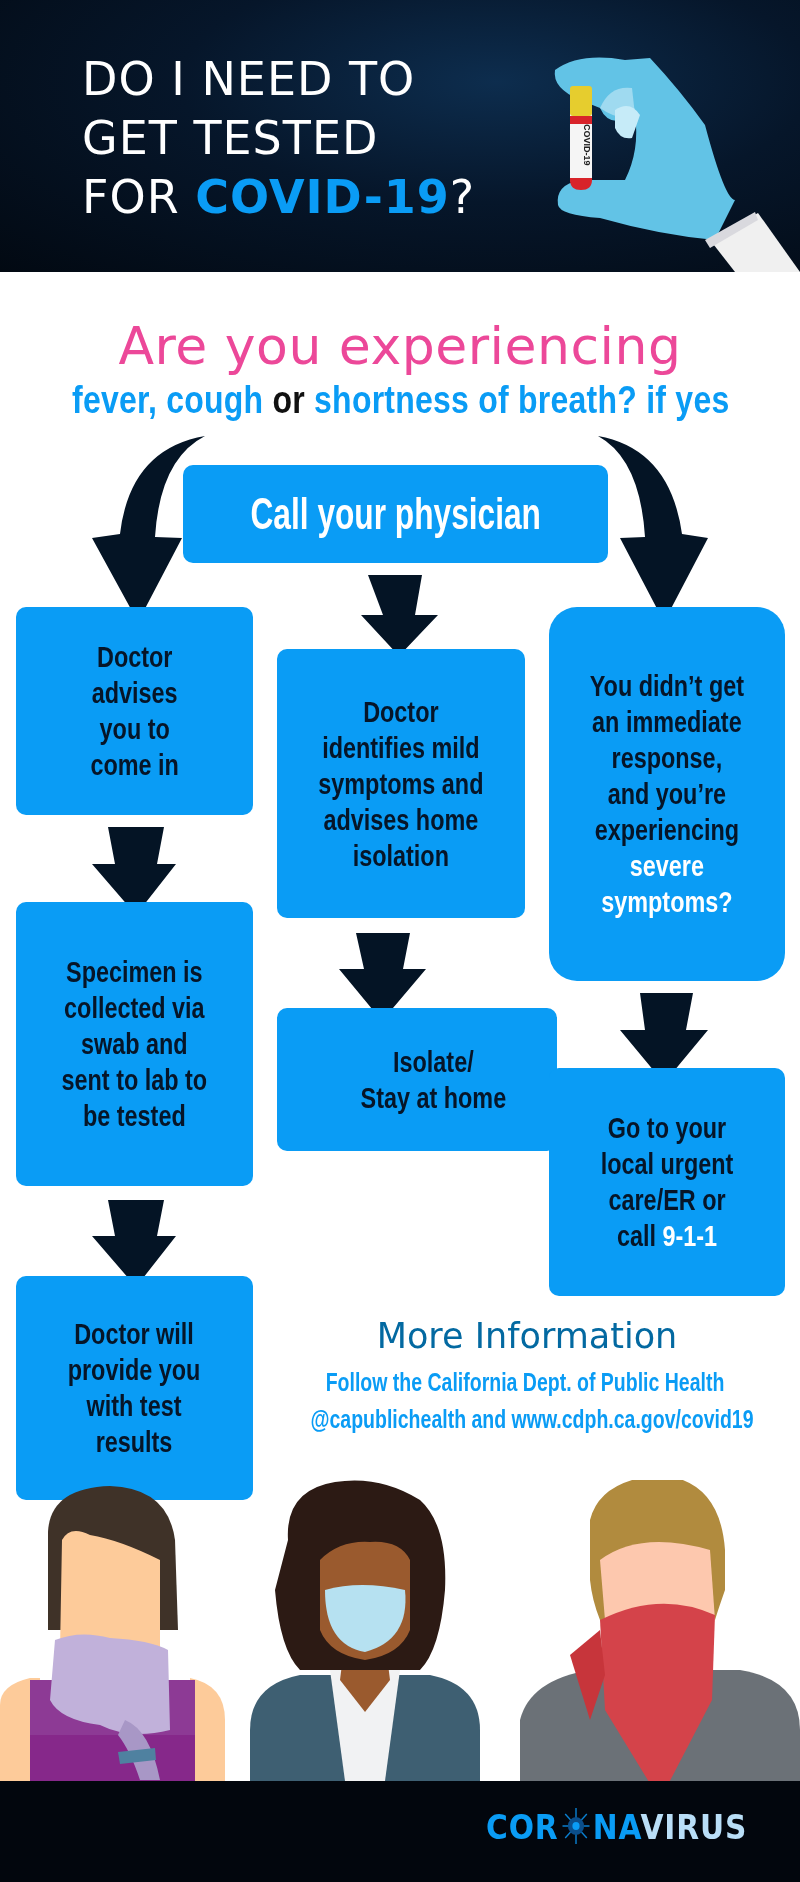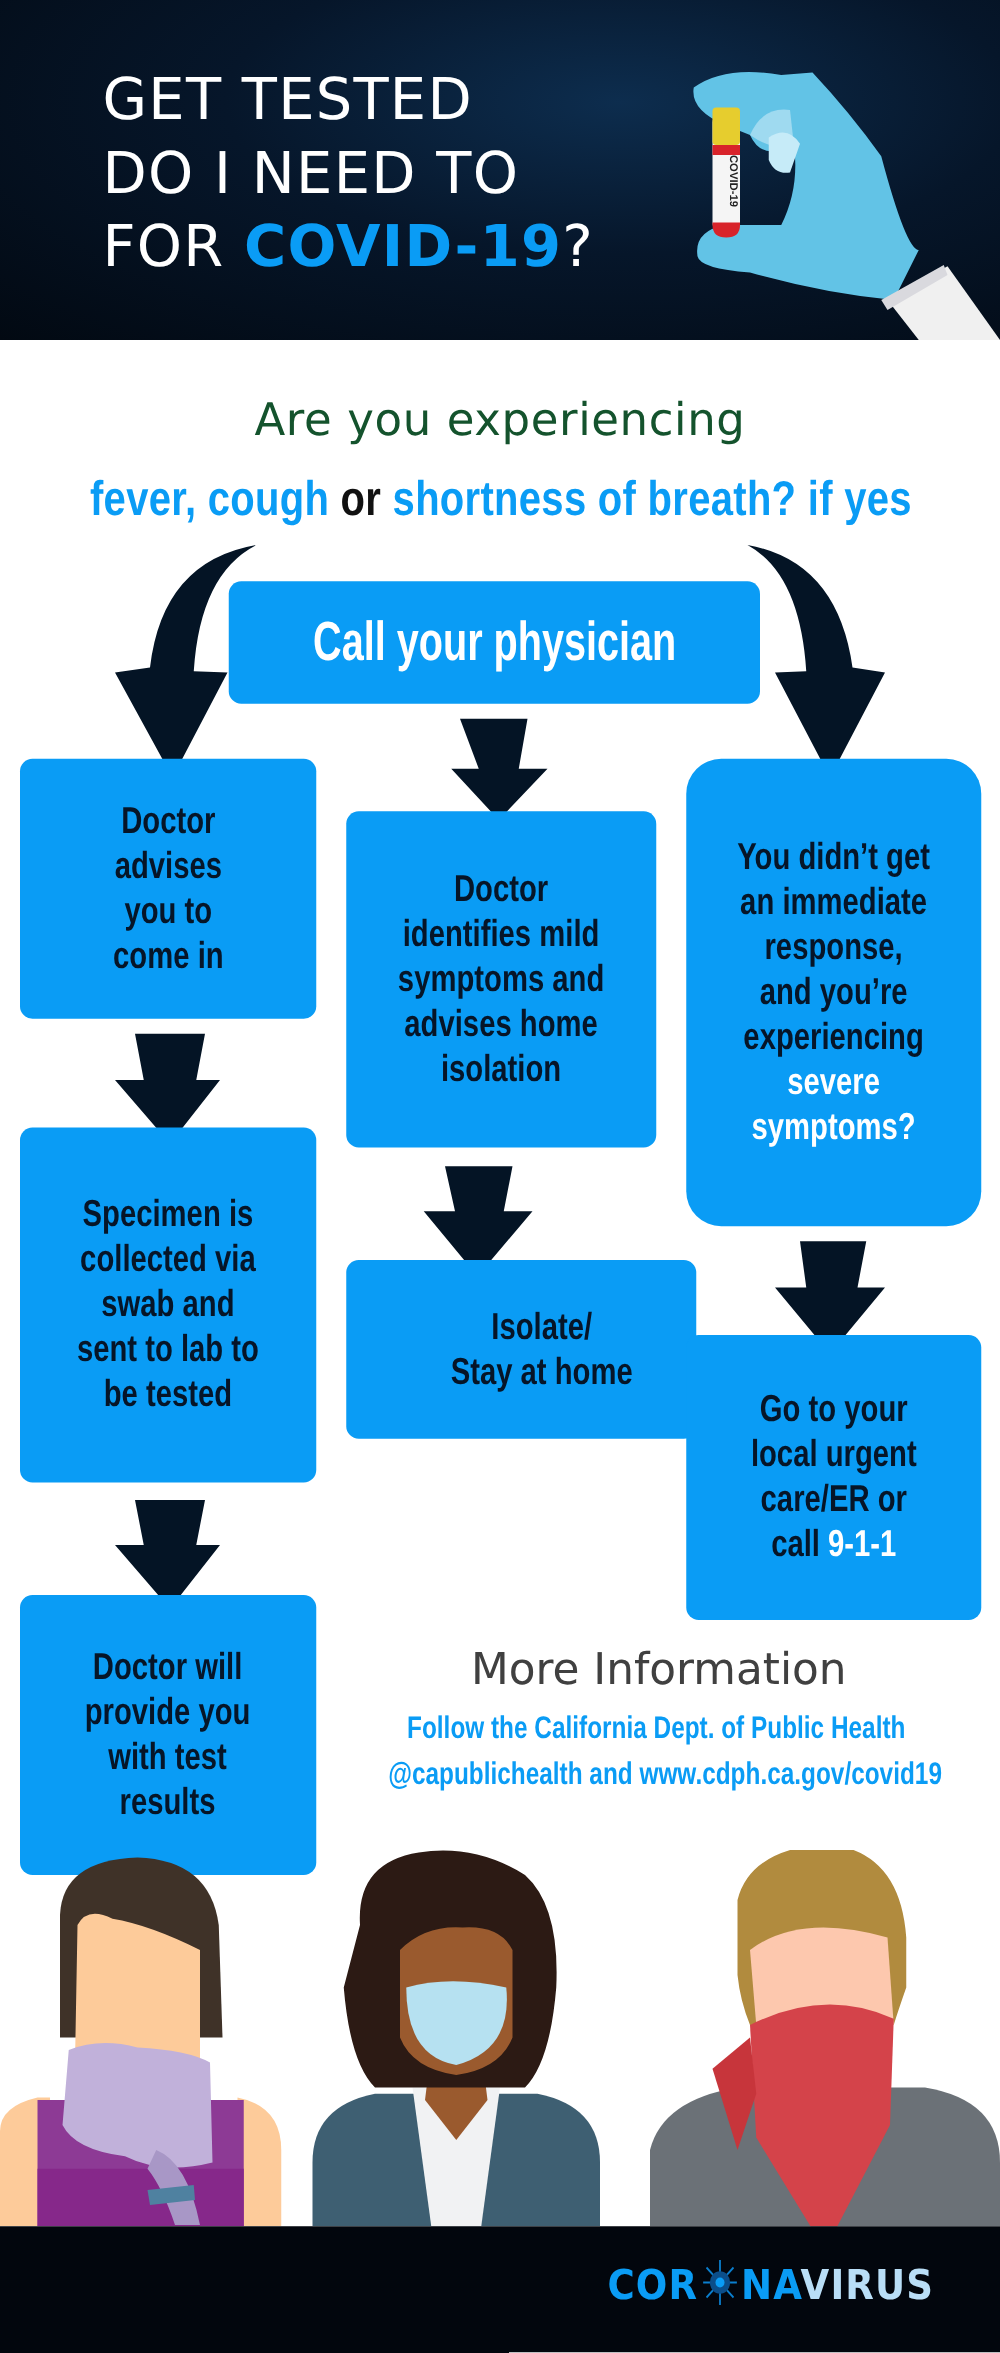--- a/index.html
+++ b/index.html
@@ -1,46 +1,46 @@
 <!DOCTYPE html>
 <html><head>
 <meta charset="utf-8">
 <style>
   html,body{margin:0;padding:0;}
   body{width:800px;height:1882px;position:relative;overflow:hidden;background:#fff;font-family:"Liberation Sans",sans-serif;}
   .header{position:absolute;left:0;top:0;width:800px;height:272px;background:radial-gradient(ellipse at 62% 30%, #0d2d4e 0%, #06162a 45%, #020912 100%);}
   .title{position:absolute;left:82px;top:50px;color:#fff;font-family:"DejaVu Sans",sans-serif;font-size:46px;line-height:59px;letter-spacing:1px;font-weight:normal;}
   .title .hl{color:#0a9cf5;font-weight:bold;}
   .hand{position:absolute;left:540px;top:40px;}
-  .q1{position:absolute;left:0;top:316px;width:800px;text-align:center;font-size:36px;color:#14532d;font-family:"DejaVu Sans",sans-serif;letter-spacing:0.5px;}
+  .q1{position:absolute;left:0;top:316px;width:800px;text-align:center;font-size:52px;color:#ec4899;font-family:"DejaVu Sans",sans-serif;letter-spacing:0.5px;}
   .q2{position:absolute;left:0;top:378px;width:800px;text-align:center;font-size:39px;font-weight:bold;color:#0a9cf5;font-family:"Liberation Sans Narrow","Liberation Sans",sans-serif;transform:scaleX(0.82);transform-origin:center;letter-spacing:0.3px;white-space:nowrap;}
   .q2 .dark{color:#111;}
   .box{position:absolute;background:#0a9cf5;border-radius:10px;display:flex;align-items:center;justify-content:center;text-align:center;}
   .box .txt{font-family:"Liberation Sans",sans-serif;font-weight:bold;color:#061528;font-size:30px;line-height:36px;transform:scaleX(0.78);white-space:nowrap;}
   .box .w{color:#fff;}
   .call .txt{color:#fff;font-size:44px;line-height:48px;transform:scaleX(0.72);}
   .arrows{position:absolute;left:0;top:0;width:800px;height:1882px;pointer-events:none;}
-  .more1{position:absolute;left:270px;top:1316px;width:514px;text-align:center;font-size:35px;color:#404040;font-family:"DejaVu Sans",sans-serif;}
+  .more1{position:absolute;left:270px;top:1316px;width:514px;text-align:center;font-size:35px;color:#0369a1;font-family:"DejaVu Sans",sans-serif;}
   .more2,.more3{position:absolute;left:250px;width:550px;text-align:center;font-size:25px;font-weight:bold;color:#0a9cf5;transform:scaleX(0.78);transform-origin:center;white-space:nowrap;}
   .more2{top:1368px;}
   .more3{top:1405px;}
   .people{position:absolute;left:0;top:1480px;}
   .footer{position:absolute;left:0;top:1781px;width:800px;height:101px;background:#02060d;}
   .logo{position:absolute;left:486px;top:27px;font-size:33px;font-weight:bold;letter-spacing:1px;font-family:"DejaVu Sans",sans-serif;transform:scaleX(0.9);transform-origin:left;white-space:nowrap;}
   .logo .a{color:#0a9cf5;}
   .logo .b{color:#b9def7;}
   .virus{display:inline-block;vertical-align:middle;margin:-8px 2px 0 2px;}
 </style>
 </head>
 <body>
 
 <div class="header">
   <div class="title">
+    <div>DO I NEED TO</div>
     <div>GET TESTED</div>
-    <div>DO I NEED TO</div>
     <div><span>FOR </span><span class="hl">COVID-19</span><span>?</span></div>
   </div>
   <svg class="hand" width="260" height="232" viewBox="0 0 260 232">
     <path d="M15 30 Q40 12 85 20 L110 18 Q140 50 165 85 Q185 160 195 160 L175 200 Q120 195 60 178 Q20 175 18 165 Q15 145 40 140 L85 140 Q100 110 95 75 Q70 90 60 68 L40 60 Q12 48 15 30Z" fill="#62c3e6"></path>
     <path d="M60 68 Q70 45 92 48 L95 75 Q80 82 60 68Z" fill="#9fdaf0"></path>
     <path d="M75 70 Q90 60 100 75 L92 98 Q80 100 75 88Z" fill="#c6ebf8"></path>
     <polygon points="170,200 218,173 260,232 195,232" fill="#f0f0f0"></polygon>
     <polygon points="165,200 215,172 218,180 170,208" fill="#d9d9de"></polygon>
     <rect x="30" y="48" width="22" height="100" rx="10" fill="#f5f5f5"></rect>
     <rect x="30" y="46" width="22" height="30" rx="3" fill="#e6cd2e"></rect>

